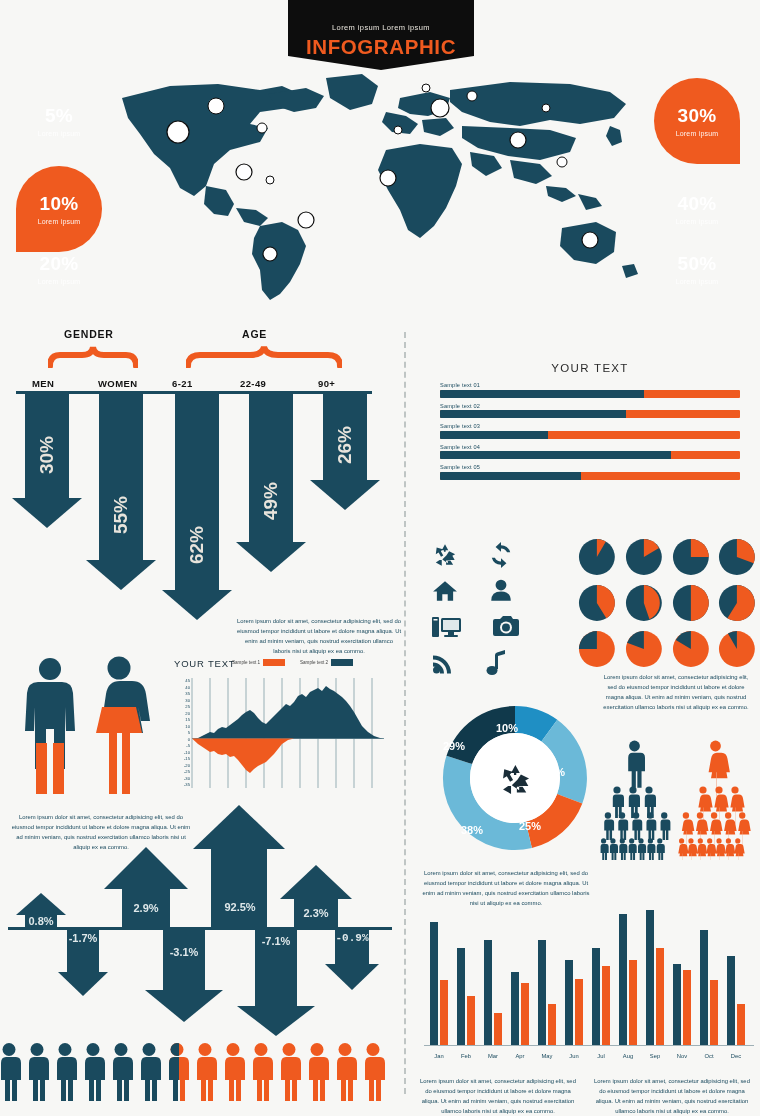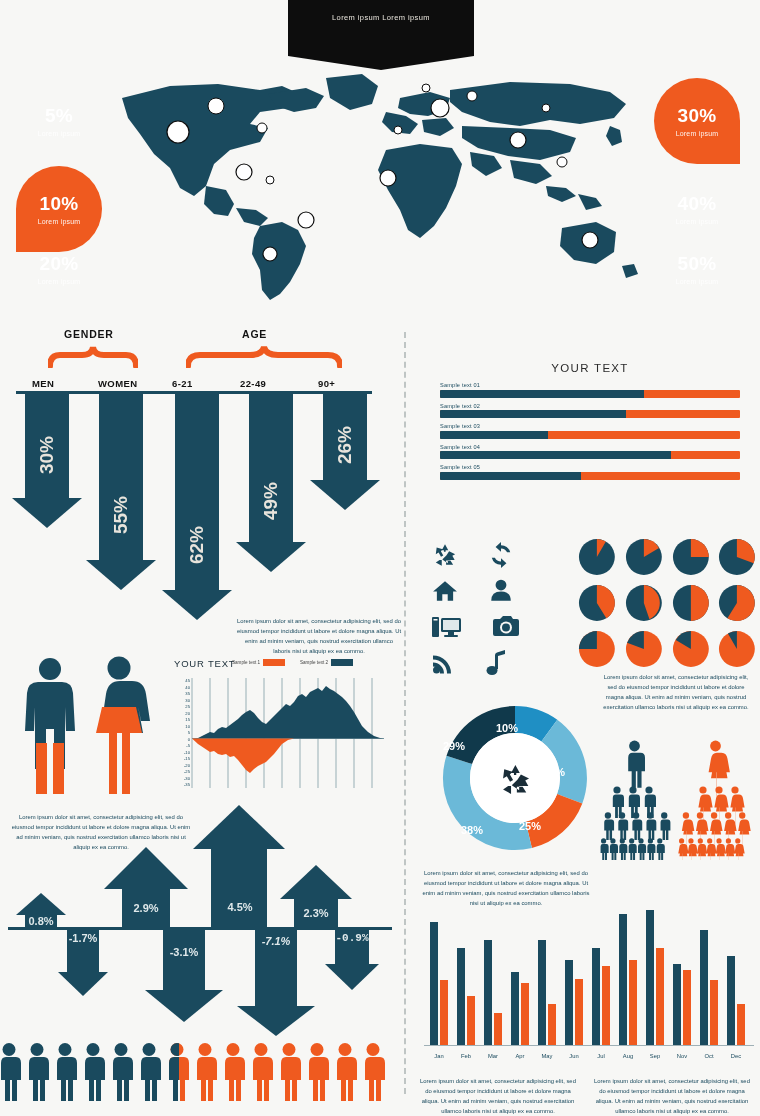--- a/index.html
+++ b/index.html
@@ -14,21 +14,21 @@
   
   .header-banner {
     position: absolute; left: 288px; top: 0; width: 186px; height: 56px;
     background: #0d0d0d; text-align: center;
   }
   .header-banner::after {
     content: ""; position: absolute; left: 0; top: 56px; width: 0; height: 0;
     border-left: 93px solid transparent; border-right: 93px solid transparent;
     border-top: 14px solid #0d0d0d;
   }
-  .header-sub { color: #e8e4dc; font-size: 7.5px; letter-spacing: .4px; padding-top: 13px; }
+  .header-sub { color: #e8e4dc; font-size: 7.5px; letter-spacing: .4px; padding-top: 23px; }
   .header-title { color: #ef5a1f; font-size: 20.5px; font-weight: bold; letter-spacing: .6px; margin-top: 3px; }
 
   
   .map-wrap { position: absolute; left: 110px; top: 68px; width: 540px; height: 240px; }
   .map-wrap svg { width: 100%; height: 100%; }
 
   
   .badge {
     position: absolute; width: 86px; height: 86px;
     border-radius: 50% 50% 50% 0;
@@ -121,20 +121,21 @@
   .mc-axis { position: absolute; left: 0; bottom: 14px; width: 330px; height: 1px; background: #9fb0b6; }
   .mc-label { position: absolute; bottom: 1px; font-size: 5.8px; color: #1a4a5e; text-align: center; width: 26px; }
 </style>
 </head>
 <body>
 
 <div id="page">
 
   <div class="header-banner">
     <div class="header-sub">Lorem ipsum Lorem ipsum</div>
+    <div class="header-title">INFOGRAPHIC</div>
   </div>
 
   <div class="map-wrap">
     <svg viewBox="0 0 540 240" xmlns="http://www.w3.org/2000/svg">
       <g fill="#1a4a5e">
 
         <path d="M12,30 L60,18 L108,16 L150,22 L172,18 L190,26 L178,40 L150,44 L140,56 L158,60 L150,74
                  L120,82 L104,96 L96,118 L84,128 L70,120 L60,100 L44,86 L30,66 L18,50 Z"></path>
         <path d="M96,118 L116,122 L124,136 L118,148 L104,146 L94,136 Z"></path>
         <path d="M126,140 L146,142 L158,150 L150,158 L134,154 Z"></path>
@@ -363,26 +364,26 @@
     </div>
     <div class="ud-arrow" style="left:145px; top:75px;">
       <div class="ubody" style="left:18px; top:0; width:42px; height:60px;"></div>
       <div class="uhead" style="left:0; top:60px; border-left:39px solid transparent; border-right:39px solid transparent; border-top:32px solid #1a4a5e;"></div>
       <div class="ulabel" style="left:2px; top:16px; width:74px;">-3.1%</div>
     </div>
 
     <div class="ud-arrow" style="left:193px; top:-50px;">
       <div class="uhead" style="left:0; top:0; border-left:46px solid transparent; border-right:46px solid transparent; border-bottom:44px solid #1a4a5e;"></div>
       <div class="ubody" style="left:18px; top:44px; width:56px; height:78px;"></div>
-      <div class="ulabel" style="left:8px; top:96px; width:78px;">4.5%</div>
+      <div class="ulabel" style="left:8px; top:96px; width:78px;">92.5%</div>
     </div>
     <div class="ud-arrow" style="left:237px; top:75px;">
       <div class="ubody" style="left:18px; top:0; width:42px; height:76px;"></div>
       <div class="uhead" style="left:0; top:76px; border-left:39px solid transparent; border-right:39px solid transparent; border-top:30px solid #1a4a5e;"></div>
-      <div class="ulabel" style="left:2px; top:5px; width:74px;font-style:italic;">-7.1%</div>
+      <div class="ulabel" style="left:2px; top:5px; width:74px;">-7.1%</div>
     </div>
 
     <div class="ud-arrow" style="left:280px; top:10px;">
       <div class="uhead" style="left:0; top:0; border-left:36px solid transparent; border-right:36px solid transparent; border-bottom:34px solid #1a4a5e;"></div>
       <div class="ubody" style="left:14px; top:34px; width:44px; height:30px;"></div>
       <div class="ulabel" style="left:0px; top:42px; width:72px;">2.3%</div>
     </div>
     <div class="ud-arrow" style="left:325px; top:75px;">
       <div class="ubody" style="left:10px; top:0; width:34px; height:34px;"></div>
       <div class="uhead" style="left:0; top:34px; border-left:27px solid transparent; border-right:27px solid transparent; border-top:26px solid #1a4a5e;"></div>

